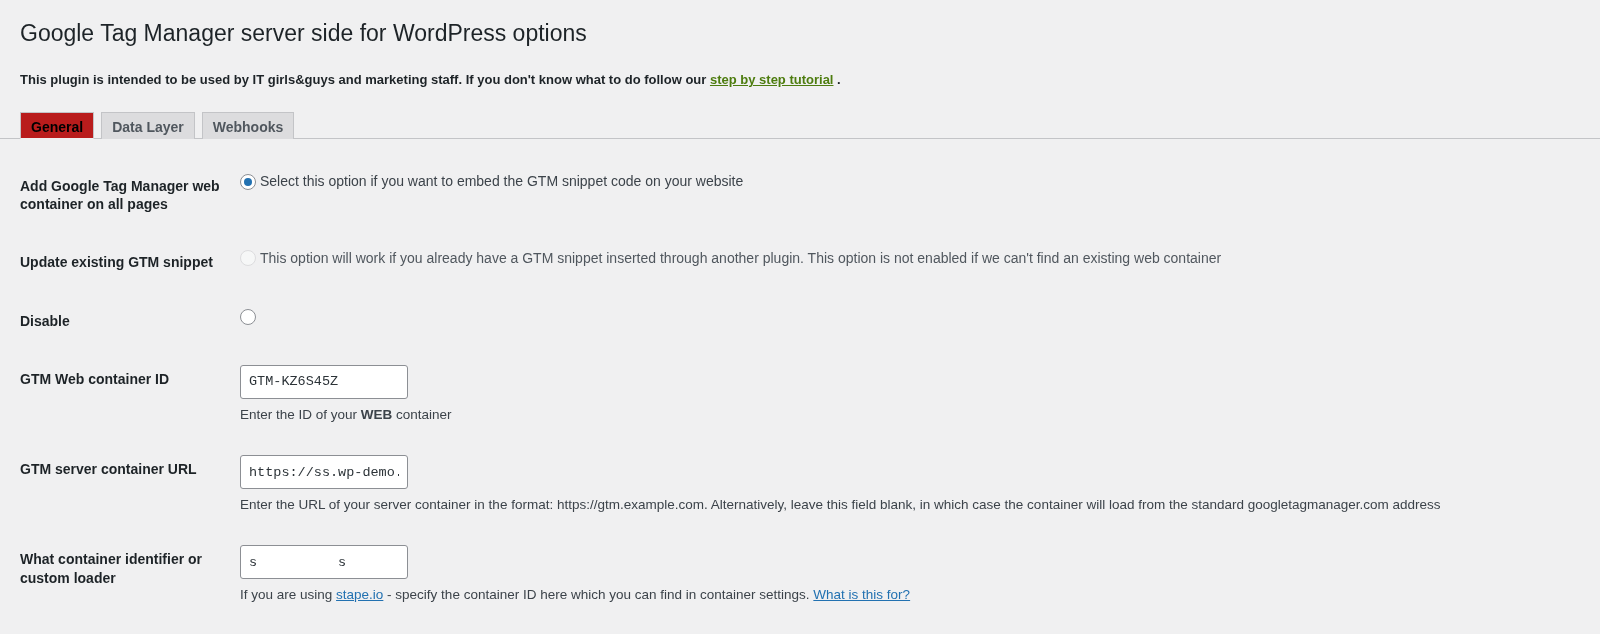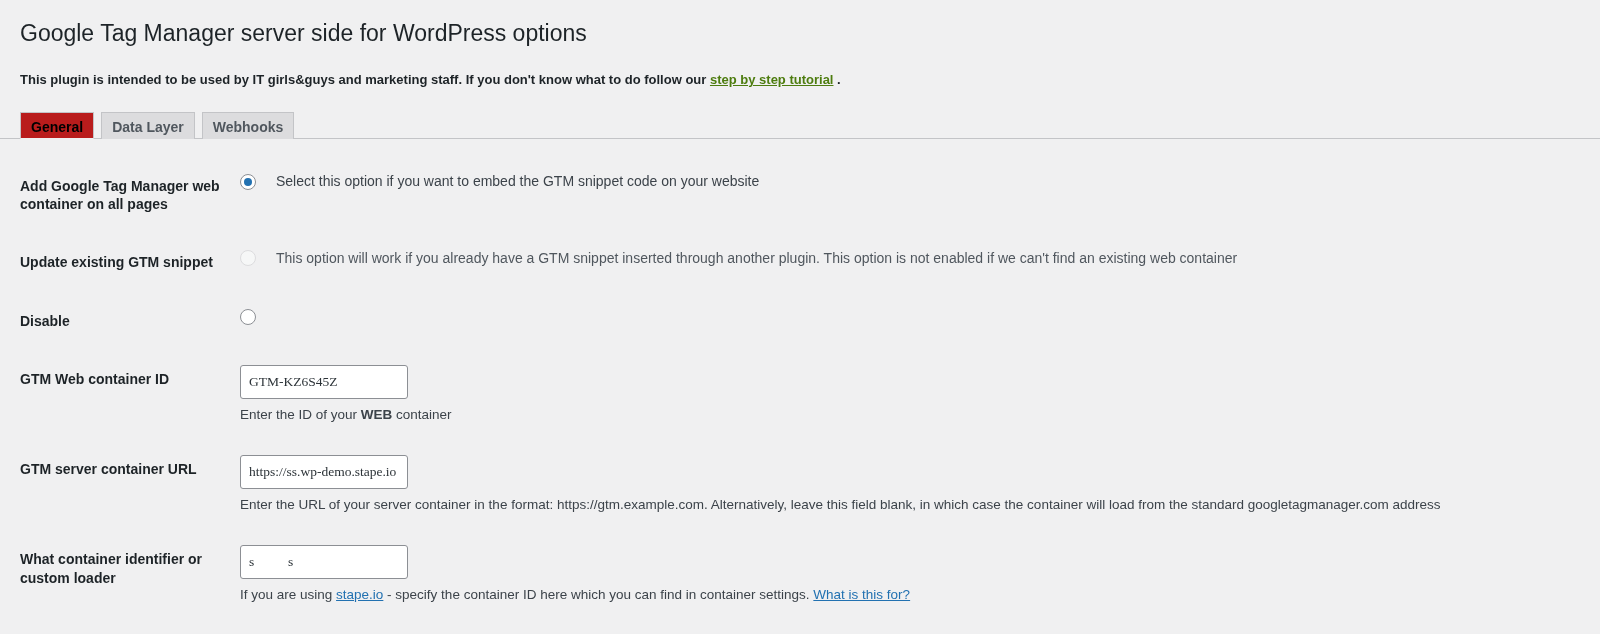--- a/index.html
+++ b/index.html
@@ -101,21 +101,21 @@
   .form-table td {
     vertical-align: top;
     padding: 15px 10px;
     font-size: 14px;
     line-height: 1.3;
   }
 
   .radio-row {
     display: flex;
     align-items: center;
-    gap: 20px;
+    gap: 4px;
     min-height: 20px;
   }
 
   
   .radio {
     width: 16px;
     height: 16px;
     min-width: 16px;
     border-radius: 50%;
     border: 1px solid #8c8f94;
@@ -154,21 +154,21 @@
   input.regular-text {
     width: 168px;
     height: 24px;
     box-sizing: border-box;
     padding: 16px 8px;
     border: 1px solid #8c8f94;
     border-radius: 3px;
     background: #fff;
     color: #2c3338;
     font-size: 13.5px;
-    font-family: Liberation Serif, serif;
+    font-family: Liberation Mono, monospace;
     line-height: 22px;
     box-shadow: 0 0 0 transparent;
     display: block;
   }
 
   p.description {
     margin: 6px 0 0 0;
     font-size: 13.5px;
     color: #3c434a;
     line-height: 1.5;

